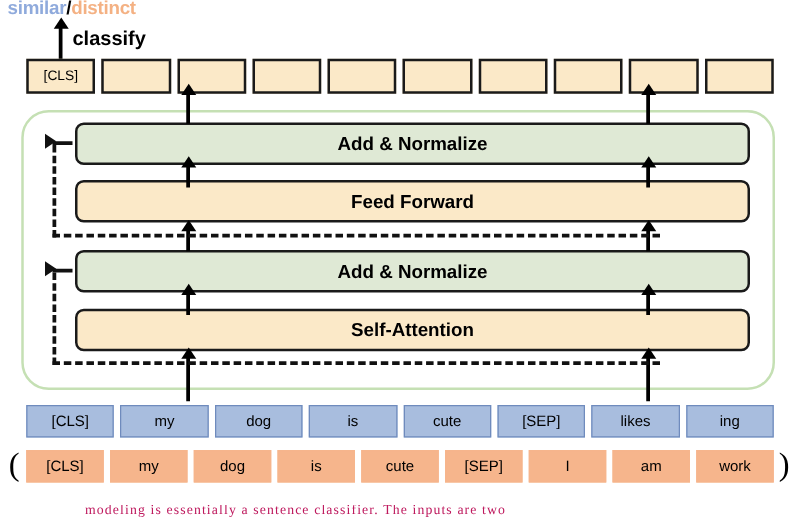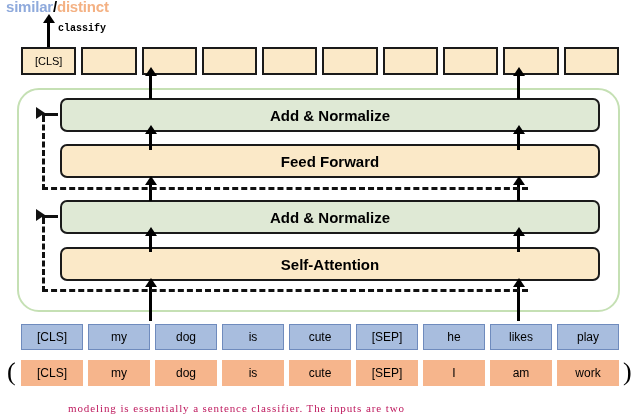--- a/index.html
+++ b/index.html
@@ -45,25 +45,24 @@
     top: -8px;
     width: 0; height: 0;
     border-left: 6px solid transparent;
     border-right: 6px solid transparent;
     border-bottom: 9px solid #000;
   }
   #classify-label {
     position: absolute;
     left: 58px;
     top: 23px;
-    font-size: 10px;
+    font-size: 16px;
     font-weight: bold;
     color: #000;
     white-space: nowrap;
-    font-family: Liberation Mono, monospace;
   }
 
   
   #output-row {
     position: absolute;
     left: 21px;
     top: 47px;
     width: 598px;
     height: 28px;
     display: flex;
@@ -306,23 +305,22 @@
   <span class="res-head"></span>
 </div>
 
 <div class="token-row" id="token-row-blue">
   <div class="token blue">[CLS]</div>
   <div class="token blue">my</div>
   <div class="token blue">dog</div>
   <div class="token blue">is</div>
   <div class="token blue">cute</div>
   <div class="token blue">[SEP]</div>
-  <div class="token blue">he</div>
   <div class="token blue">likes</div>
-  <div class="token blue">play</div>
+  <div class="token blue">ing</div>
 </div>
 
 <span class="paren" id="paren-left">(</span>
 <span class="paren" id="paren-right">)</span>
 
 <div class="token-row" id="token-row-orange">
   <div class="token orange">[CLS]</div>
   <div class="token orange">my</div>
   <div class="token orange">dog</div>
   <div class="token orange">is</div>

